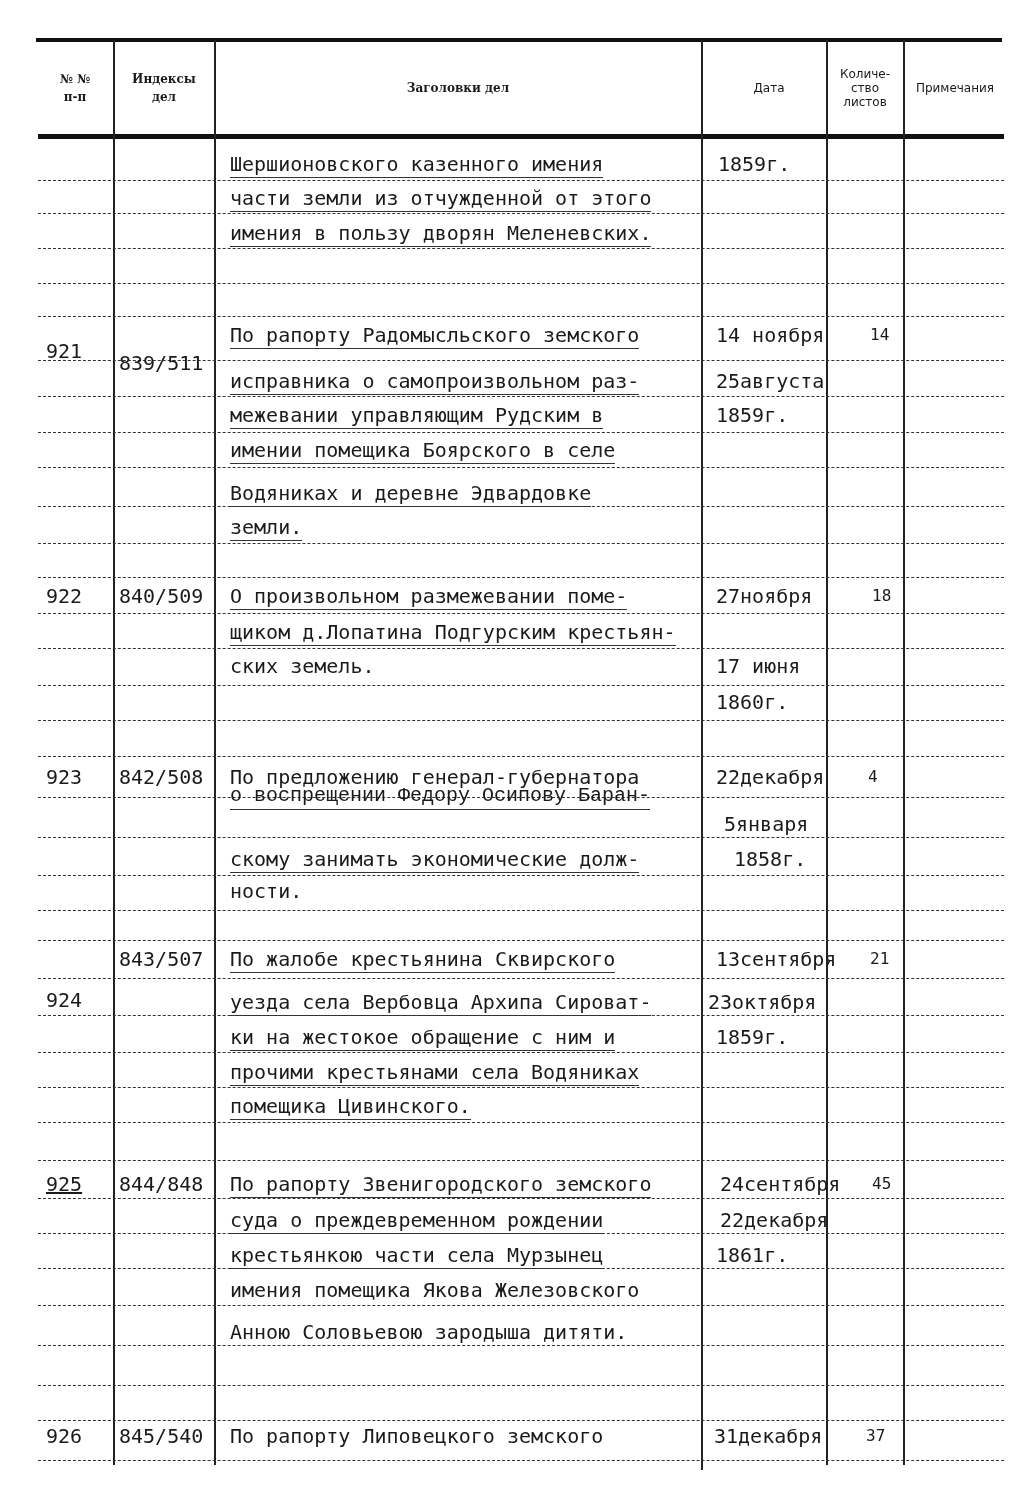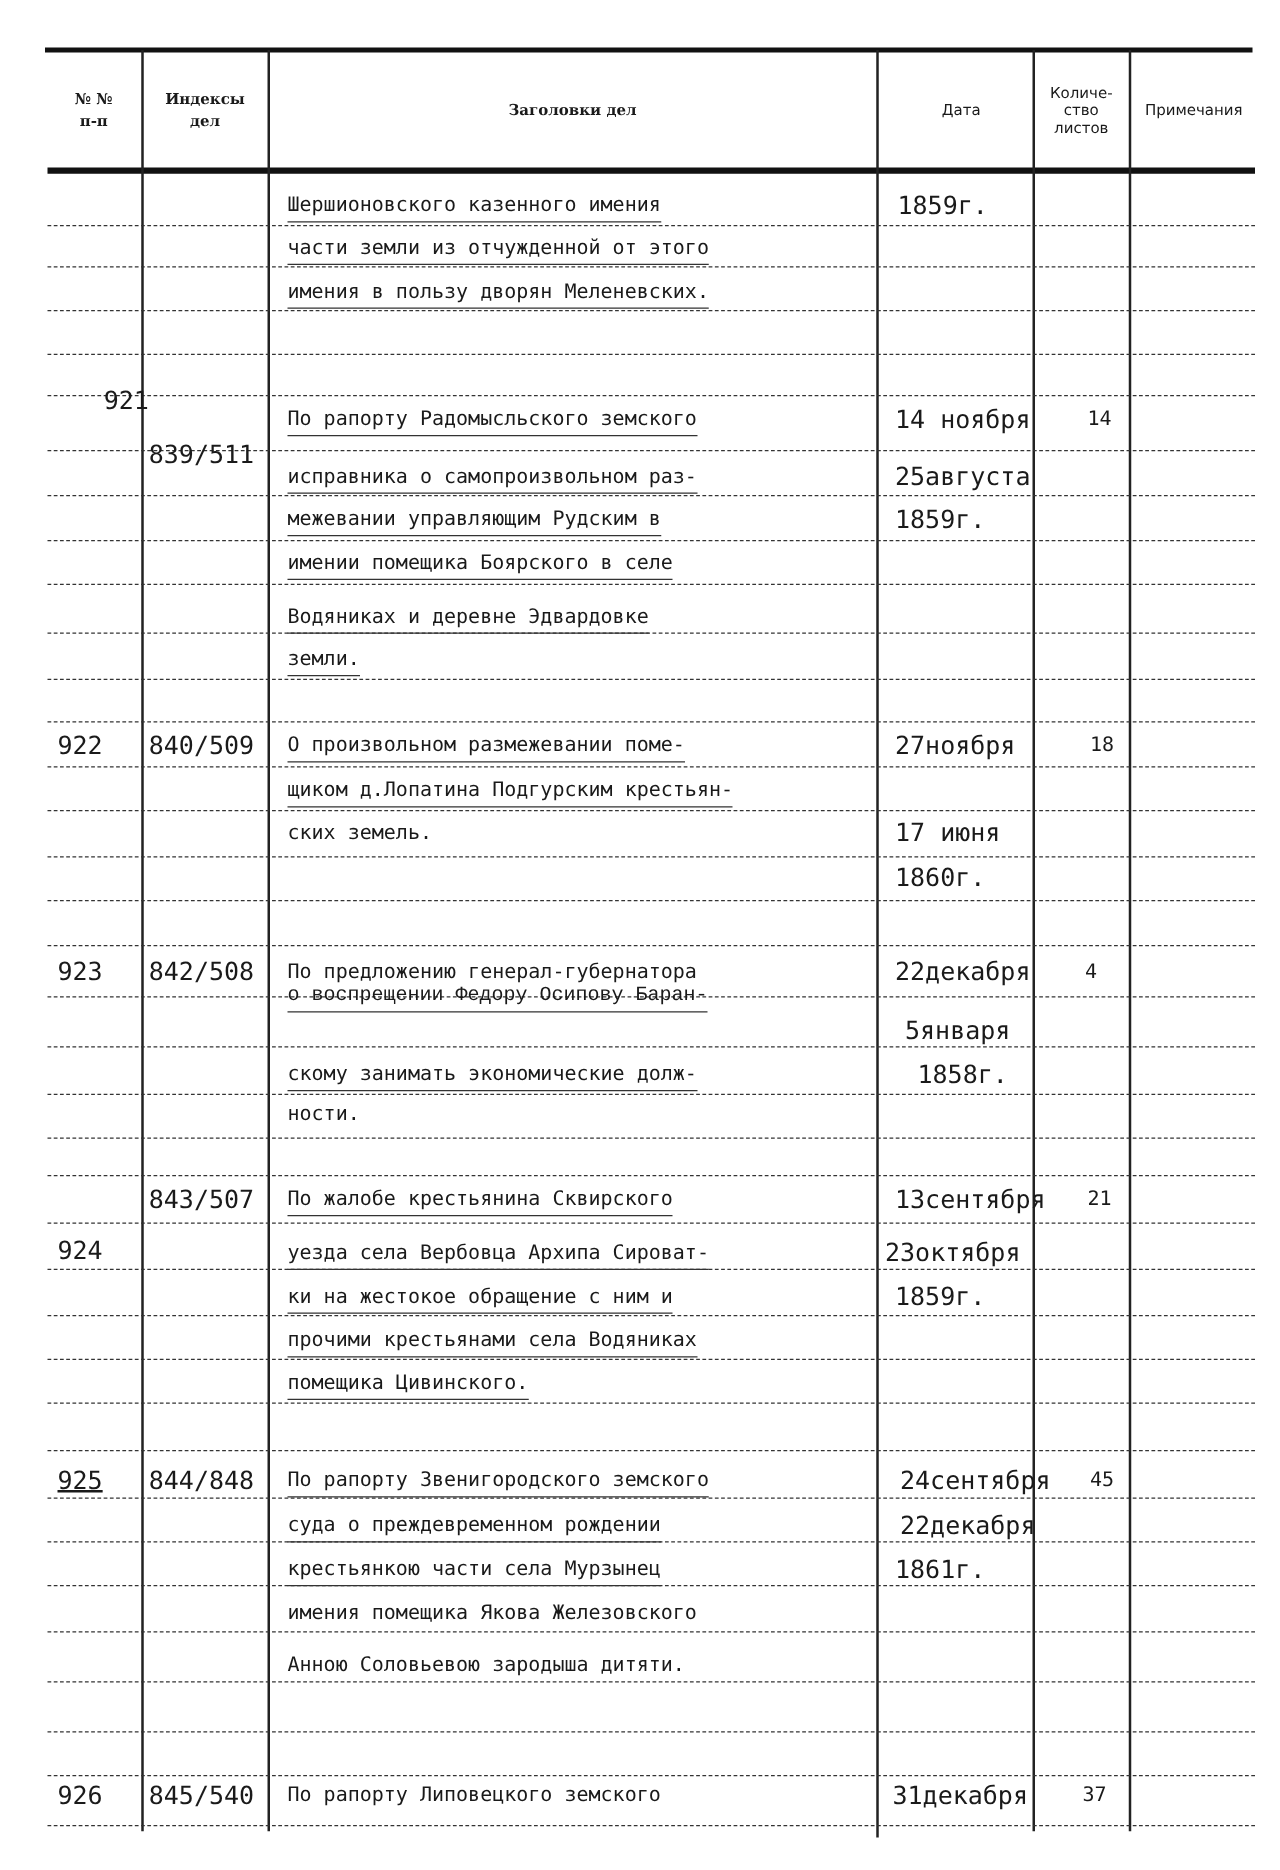--- a/index.html
+++ b/index.html
@@ -11,21 +11,21 @@
   .rule-top { position: absolute; left: 36px; top: 38px; width: 966px; height: 4px; background: #111; }
   .rule-head { position: absolute; left: 38px; top: 134px; width: 966px; height: 5px; background: #111; }
   .vline { position: absolute; width: 2px; background: #222; }
   .head-cell { position: absolute; top: 44px; height: 88px; display: flex; flex-direction: column;
                align-items: center; justify-content: center; text-align: center;
                font-family: "DejaVu Serif", "Liberation Serif", serif; font-weight: bold; font-size: 12px; line-height: 18px; }
   .head-cell.light { font-weight: normal; font-family: "DejaVu Sans", sans-serif; font-size: 12px; line-height: 14px; }
 
   
   .row-line { position: absolute; height: 0; border-top: 1.5px dashed #333; }
-  .title-line { position: absolute; left: 230px; font-size: 16px; line-height: 24px; white-space: nowrap;
+  .title-line { position: absolute; left: 230px; font-size: 20px; line-height: 24px; white-space: nowrap;
                 border-bottom: 1.5px solid #333; padding-bottom: 1px; }
   .date-line { position: absolute; left: 716px; font-size: 20px; line-height: 24px; white-space: nowrap; }
   .num { position: absolute; left: 46px; font-size: 20px; line-height: 24px; }
   .idx { position: absolute; left: 119px; font-size: 20px; line-height: 24px; }
   .sheets { position: absolute; font-size: 16px; line-height: 24px; }
 </style>
 </head>
 <body>
 
 <div class="page">
@@ -102,21 +102,21 @@
   </div>
 
   <div>
     <div class="title-line" style="top:152px;">Шершионовского казенного имения</div>
     <div class="title-line" style="top:186px;">части земли из отчужденной от этого</div>
     <div class="title-line" style="top:221px;">имения в пользу дворян Меленевских.</div>
     <div class="date-line" style="top:152px; left:718px;">1859г.</div>
   </div>
 
   <div>
-    <div class="num" style="top:308px;margin-left:37px;">921</div>
+    <div class="num" style="top:339px;">921</div>
     <div class="idx" style="top:323px;margin-top:28px;">839/511</div>
     <div class="title-line" style="top:323px;">По рапорту Радомысльского земского</div>
     <div class="title-line" style="top:369px;">исправника о самопроизвольном раз-</div>
     <div class="title-line" style="top:403px;">межевании управляющим Рудским  в</div>
     <div class="title-line" style="top:438px;">имении помещика Боярского в селе</div>
     <div class="title-line" style="top:481px;">Водяниках и деревне Эдвардовке</div>
     <div class="title-line" style="top:515px;">земли.</div>
     <div class="date-line" style="top:323px;">14 ноября</div>
     <div class="date-line" style="top:369px;">25августа</div>
     <div class="date-line" style="top:403px;">1859г.</div>

